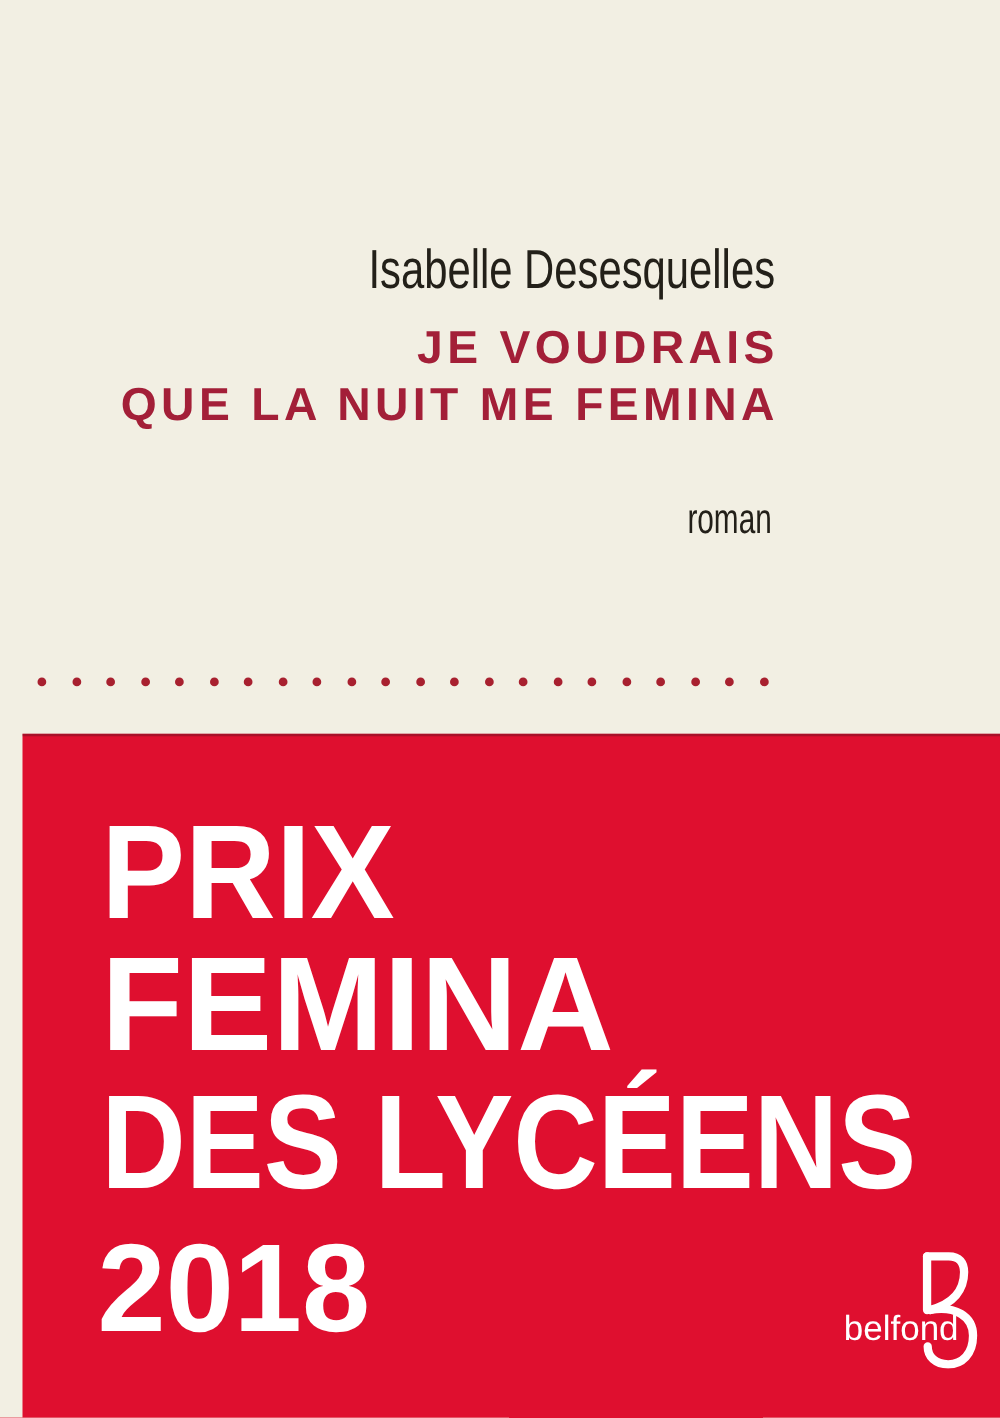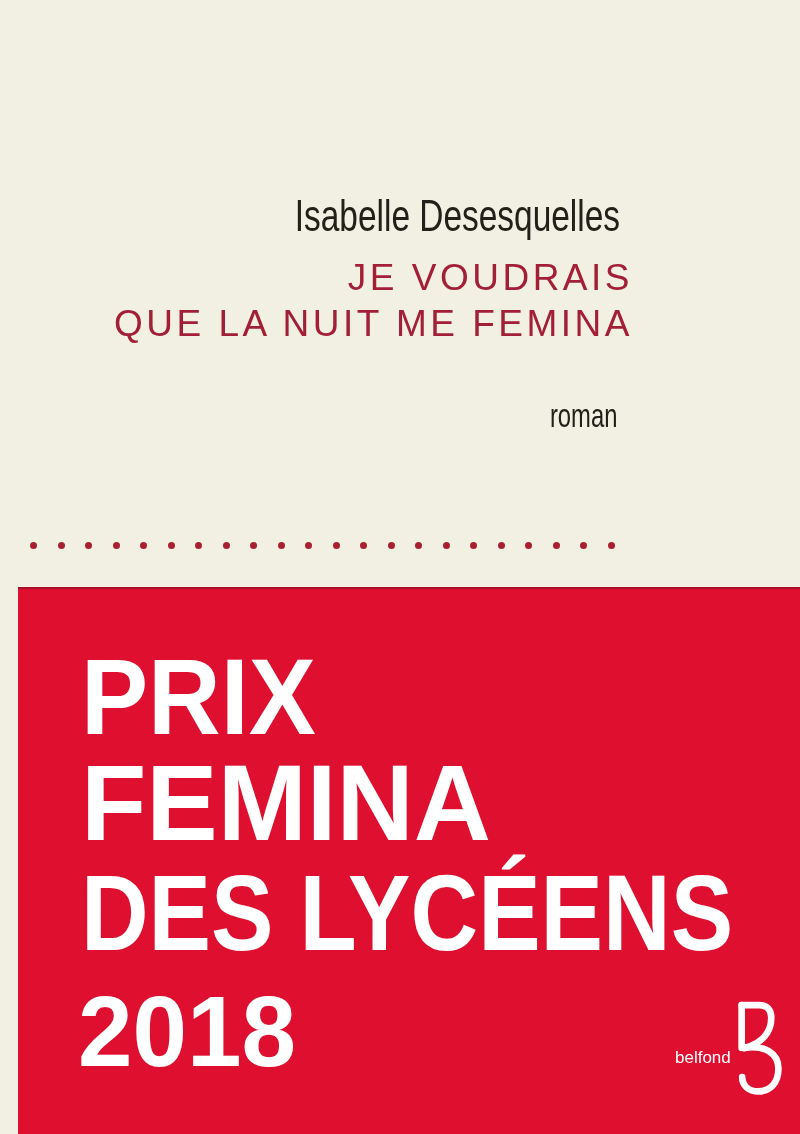--- a/index.html
+++ b/index.html
@@ -15,22 +15,22 @@
   .cover{position:relative;width:800px;height:1134px;background:var(--cream);text-align:right;}
 
   
   .author{
     position:absolute;top:194px;right:180px;
     font-size:44px;line-height:1;color:var(--ink);
     white-space:nowrap;
     transform:scaleX(0.76);transform-origin:100% 50%;
   }
   .title-line{
-    position:absolute;right:167px;
-    font-size:37px;line-height:1;font-weight:normal;
+    position:absolute;right:177px;
+    font-size:37px;line-height:1;font-weight:bold;
     letter-spacing:3.5px;color:var(--title-red);
     white-space:nowrap;
   }
   .title-line.l1{top:259px;}
   .title-line.l2{top:305px;}
   .genre{
     position:absolute;top:398px;right:183px;
     font-size:34px;line-height:1;color:var(--ink);
     white-space:nowrap;
     transform:scaleX(0.70);transform-origin:100% 50%;
@@ -62,21 +62,21 @@
   }
   .award-line.prix   {top:57px; font-size:107px;transform:scaleX(0.94);}
   .award-line.femina {top:163px;font-size:107px;transform:scaleX(1);}
   .award-line.lyceens{top:273px;font-size:107px;transform:scaleX(0.875);}
   .award-line.year   {top:394px;left:60px;font-size:100px;transform:scaleX(0.98);}
 
   
   .publisher{position:absolute;left:0;top:0;width:100%;height:100%;}
   .publisher-word{
     position:absolute;top:462px;left:657px;
-    color:var(--white);font-size:17px;line-height:1;
+    color:var(--white);font-size:28px;line-height:1;
     white-space:nowrap;
   }
   .publisher-b{position:absolute;left:714px;top:414px;width:52px;height:94px;}
 </style>
 </head>
 <body>
 
 <div class="cover">
 
   <div class="author">Isabelle Desesquelles</div>

